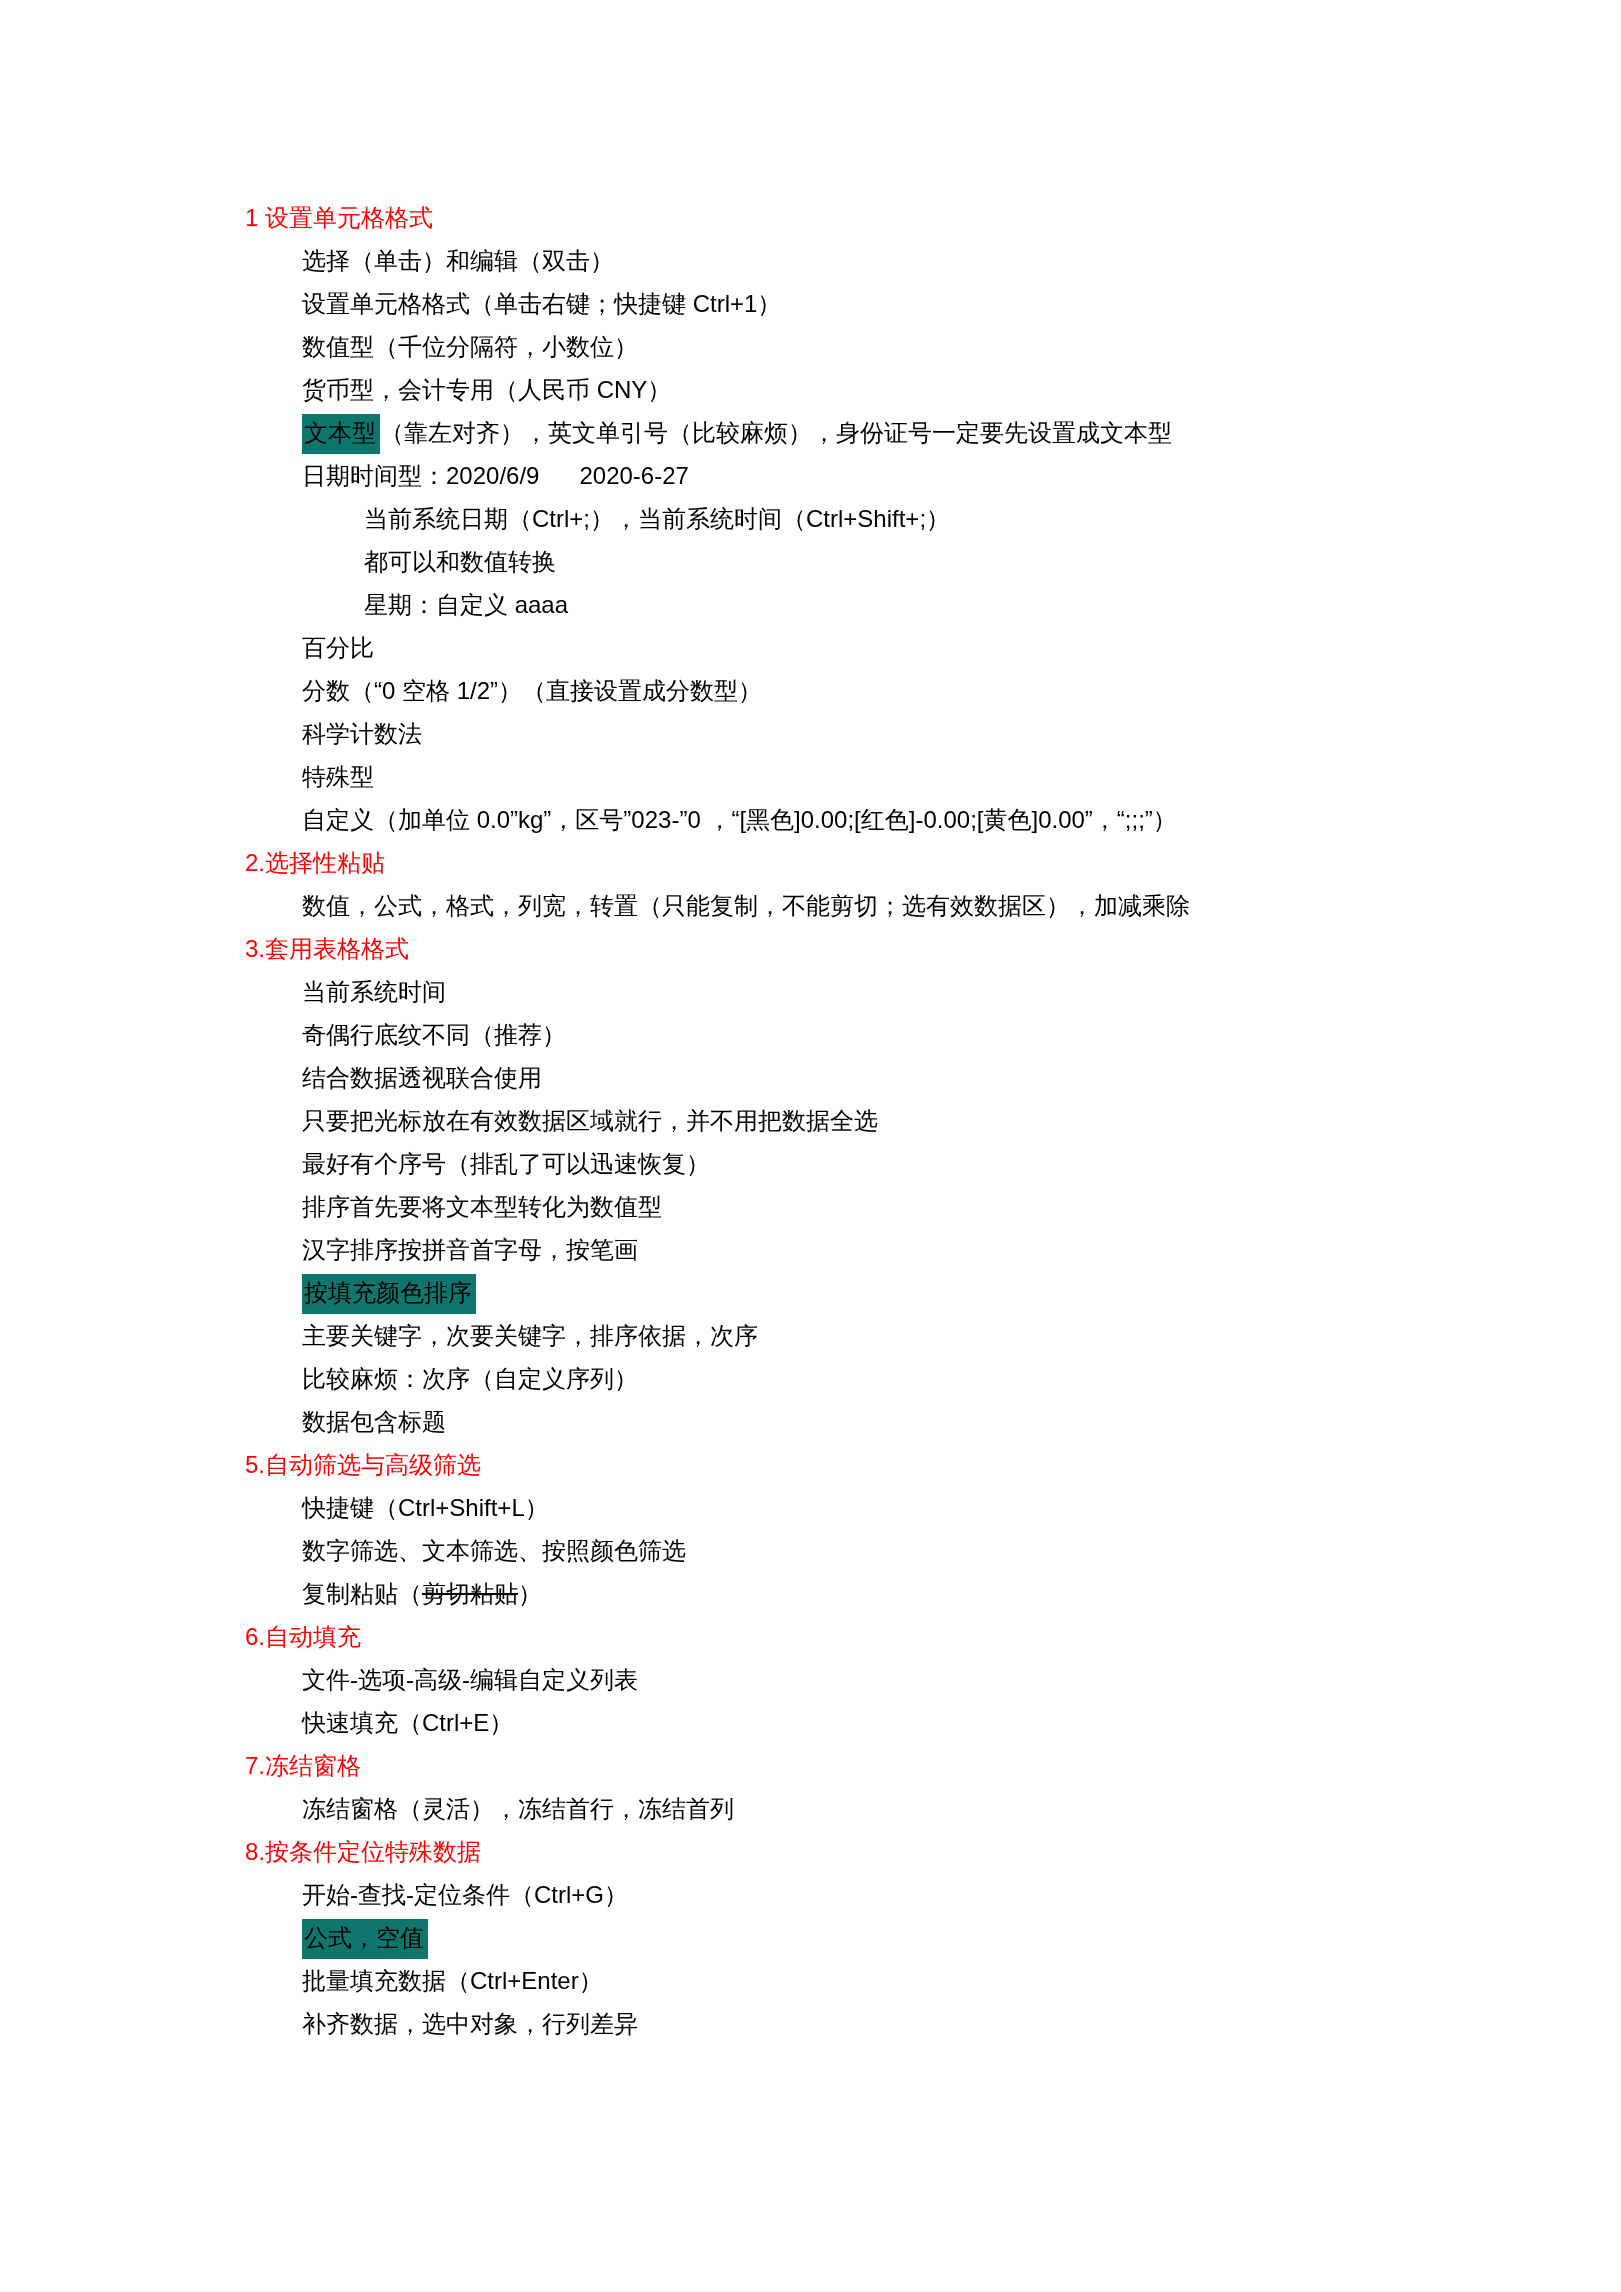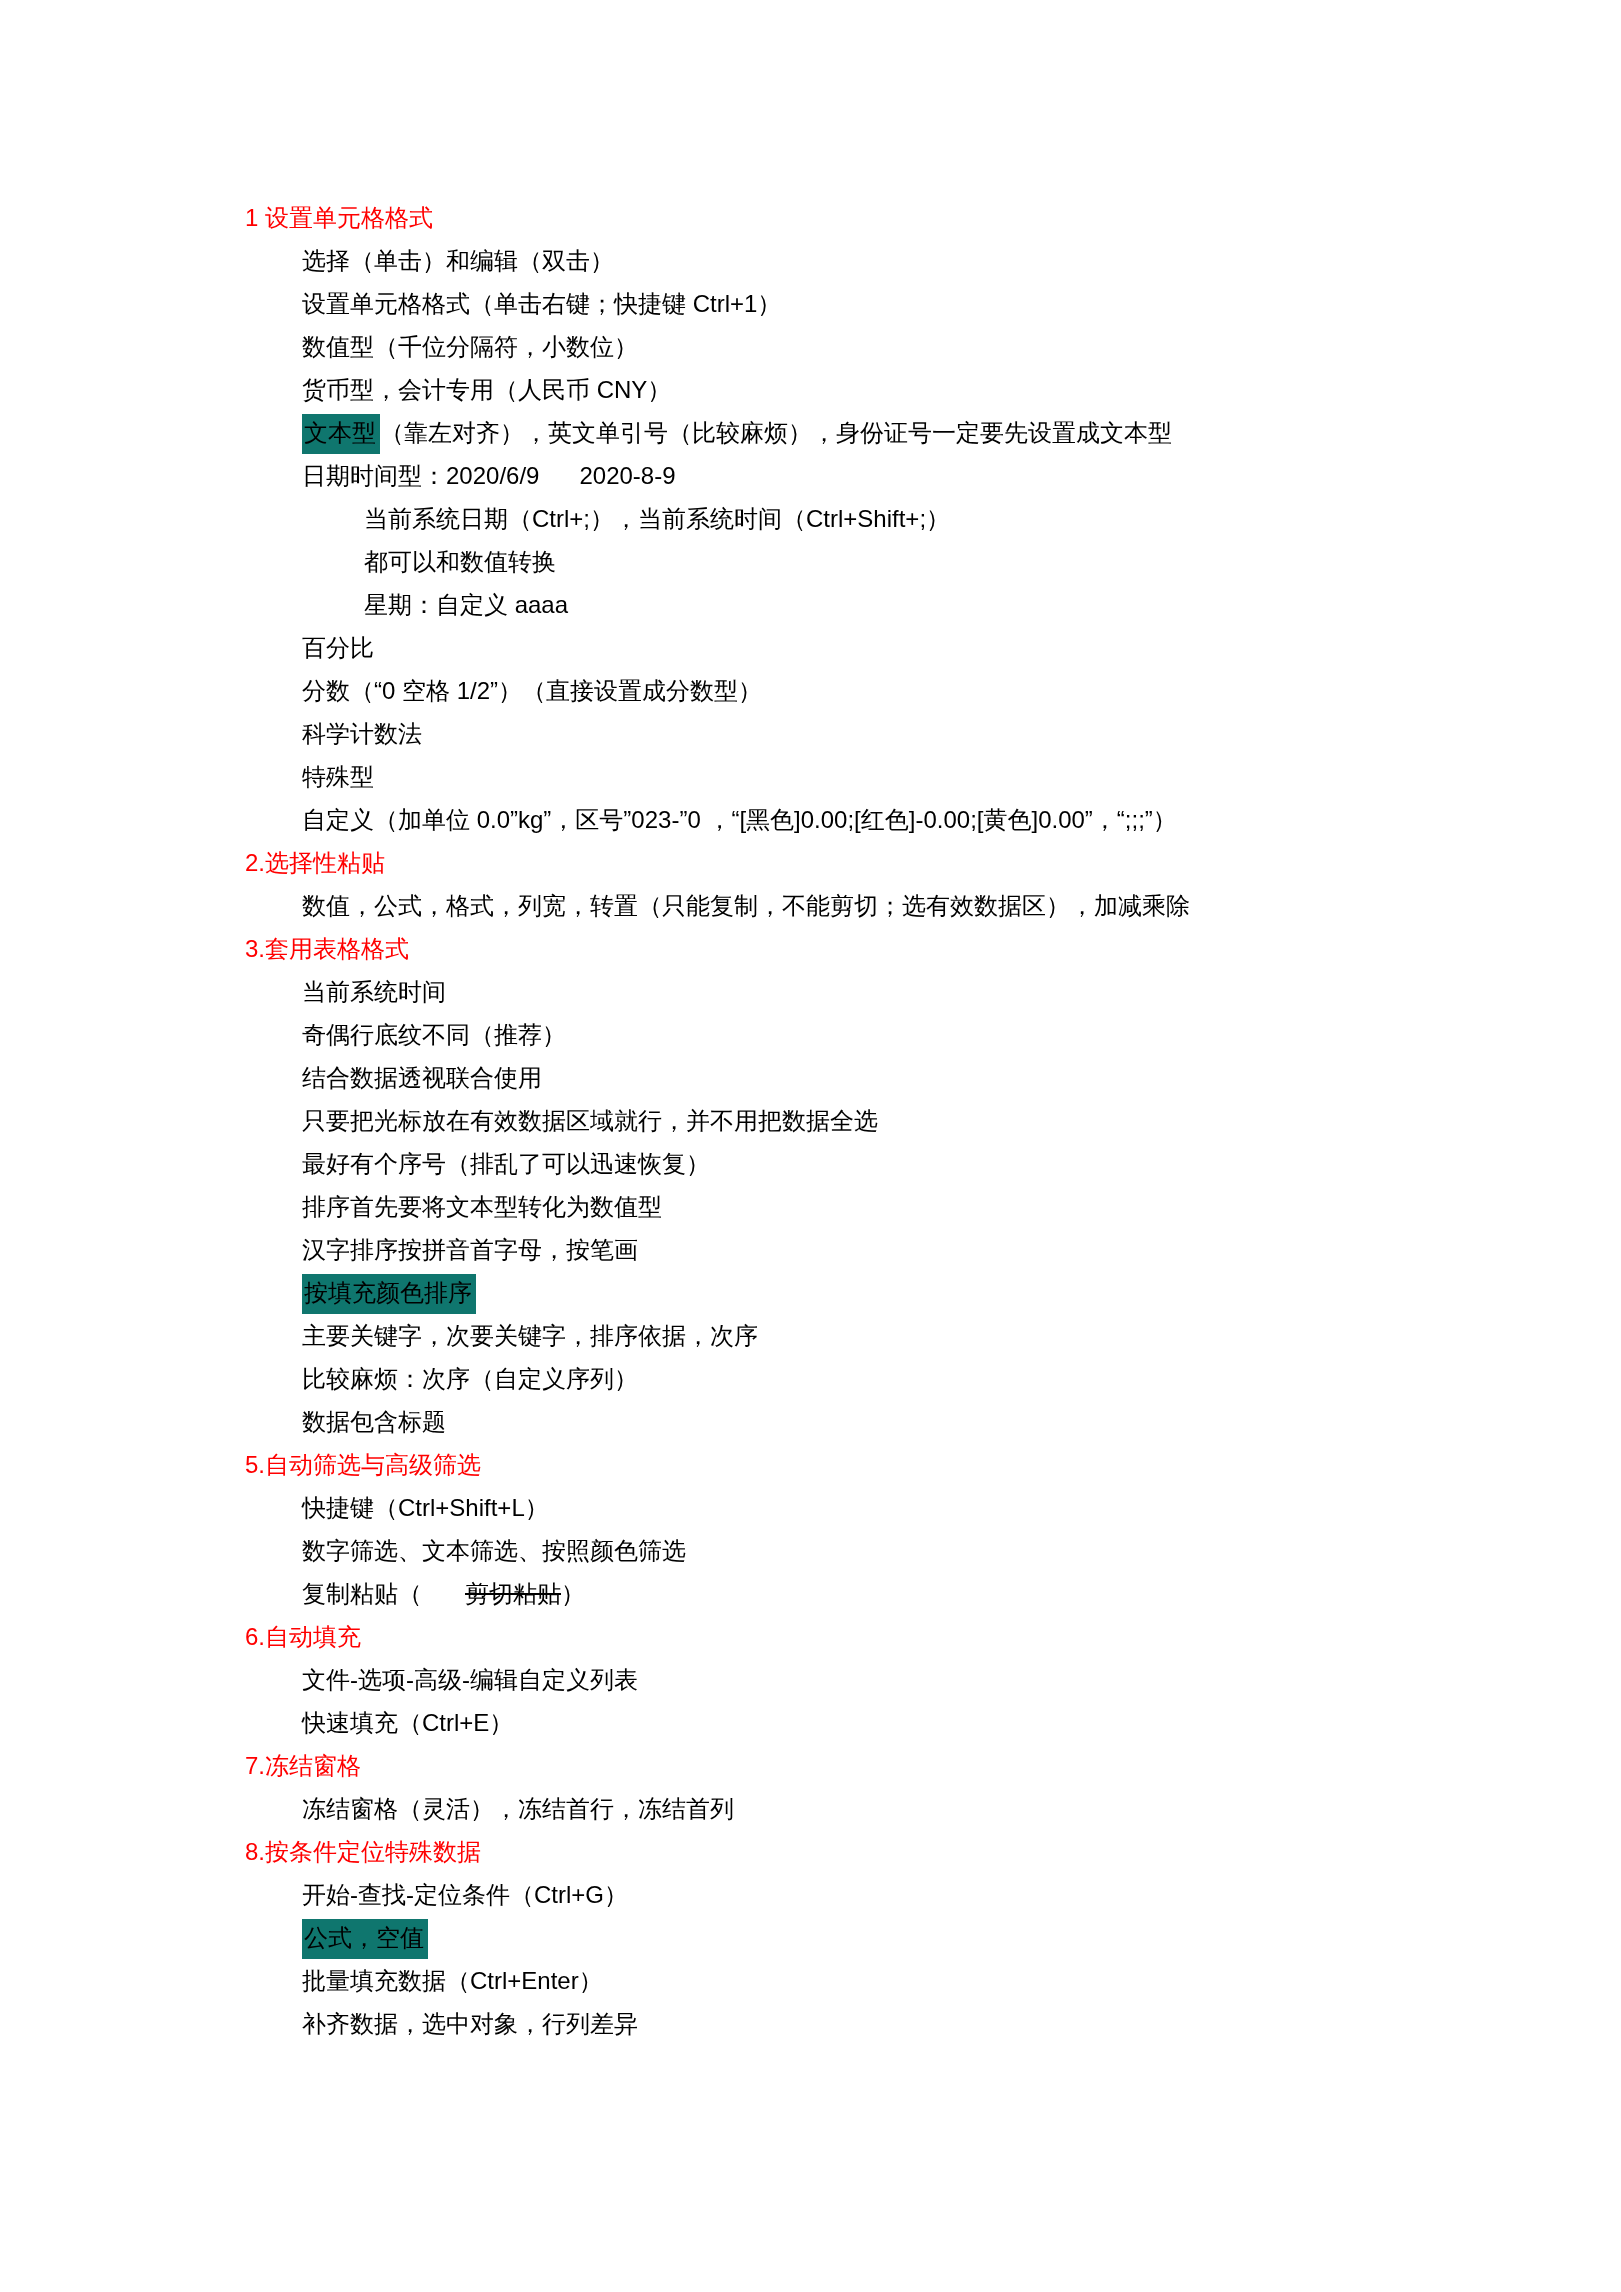--- a/index.html
+++ b/index.html
@@ -29,34 +29,34 @@
     white-space: pre;
   }
   .indent-0 { padding-left: 245px; }
   .indent-1 { padding-left: 302px; }
   .indent-2 { padding-left: 364px; }
   .heading { color: #ff0000; }
   .hl {
     background-color: #0f766e;
     padding: 4.9px 3.9px 7.8px 2px;
   }
-  .strike { text-decoration: line-through; margin-left: 43px; }
+  .strike { text-decoration: line-through; }
 </style>
 </head>
 <body>
 
 <div class="page">
   <div class="content">
       <div class="line indent-0 heading">1 设置单元格格式</div>
       <div class="line indent-1"><span>选择（单击）和编辑（双击）</span></div>
       <div class="line indent-1"><span>设置单元格格式（单击右键；快捷键 Ctrl+1）</span></div>
       <div class="line indent-1"><span>数值型（千位分隔符，小数位）</span></div>
       <div class="line indent-1"><span>货币型，会计专用（人民币 CNY）</span></div>
       <div class="line indent-1"><span class="hl">文本型</span><span>（靠左对齐），英文单引号（比较麻烦），身份证号一定要先设置成文本型</span></div>
-      <div class="line indent-1"><span>日期时间型：2020/6/9      2020-8-9</span></div>
+      <div class="line indent-1"><span>日期时间型：2020/6/9      2020-6-27</span></div>
       <div class="line indent-2"><span>当前系统日期（Ctrl+;），当前系统时间（Ctrl+Shift+;）</span></div>
       <div class="line indent-2"><span>都可以和数值转换</span></div>
       <div class="line indent-2"><span>星期：自定义 aaaa</span></div>
       <div class="line indent-1"><span>百分比</span></div>
       <div class="line indent-1"><span>分数（“0 空格 1/2”）（直接设置成分数型）</span></div>
       <div class="line indent-1"><span>科学计数法</span></div>
       <div class="line indent-1"><span>特殊型</span></div>
       <div class="line indent-1"><span>自定义（加单位 0.0”kg”，区号”023-”0 ，“[黑色]0.00;[红色]-0.00;[黄色]0.00”，“;;;”）</span></div>
       <div class="line indent-0 heading">2.选择性粘贴</div>
       <div class="line indent-1"><span>数值，公式，格式，列宽，转置（只能复制，不能剪切；选有效数据区），加减乘除</span></div>

